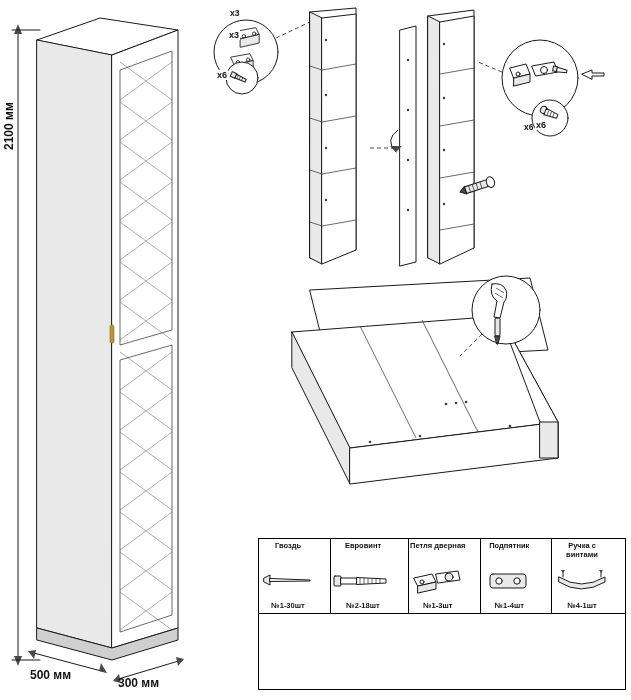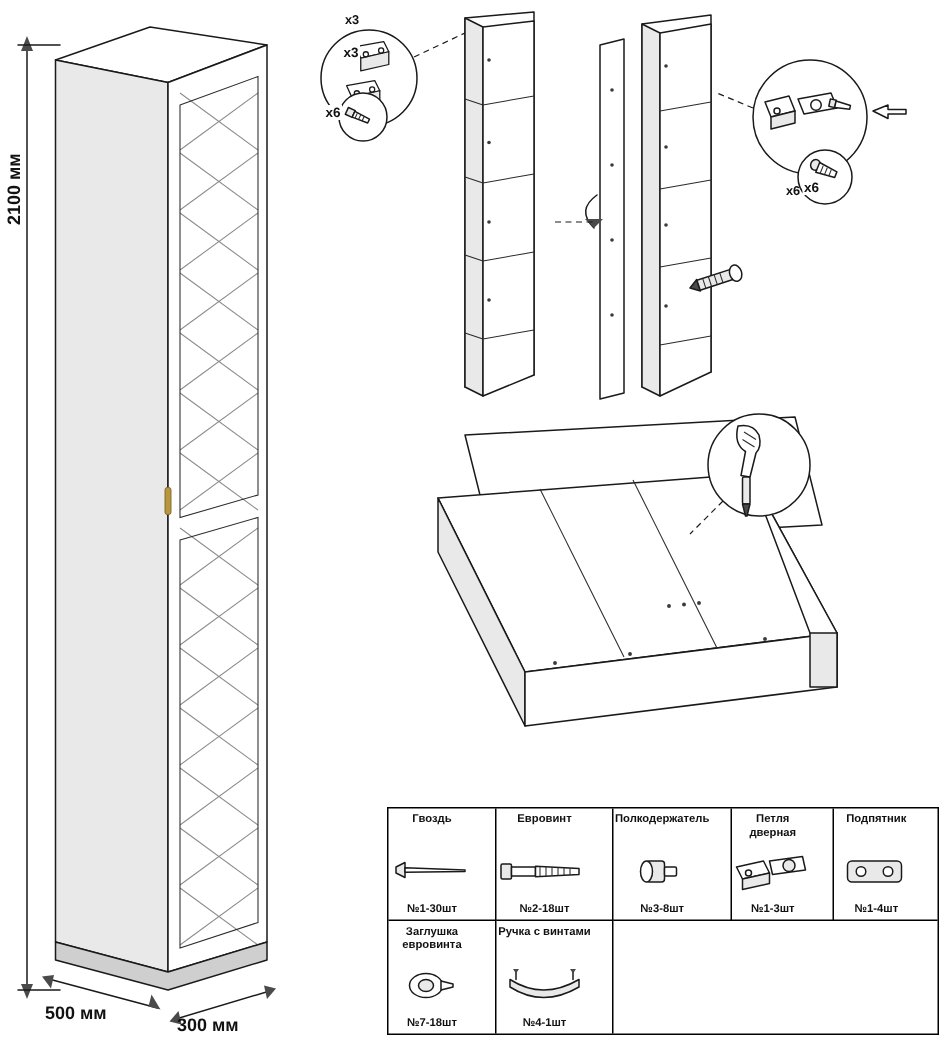--- a/index.html
+++ b/index.html
@@ -328,31 +328,20 @@
             <line x1="36" y1="8.2" x2="36" y2="13.8"></line>
               <line x1="40" y1="8.4" x2="40" y2="13.6"></line>
             <line x1="44" y1="8.6" x2="44" y2="13.4"></line>
               <line x1="48" y1="8.8" x2="48" y2="13.2"></line>
           </g>
         </svg>
       </div>
       <div class="code">№2-18шт</div>
     </div>
 
-    <div class="cell">
-      <div class="title">Полкодержатель</div>
-      <div class="art">
-        <svg width="40" height="24">
-          <rect class="s fillg" x="10" y="5" width="12" height="14" rx="2"></rect>
-          <ellipse class="s fillw" cx="10" cy="12" rx="4" ry="7"></ellipse>
-          <rect class="s fillw" x="22" y="9" width="8" height="6" rx="1"></rect>
-        </svg>
-      </div>
-      <div class="code">№3-8шт</div>
-    </div>
 
     <div class="cell">
       <div class="title">Петля дверная</div>
       <div class="art">
         <svg width="52" height="26">
           <polygon class="s fillw" points="2,10 20,6 24,14 6,18"></polygon>
           <polygon class="s fillg" points="6,18 24,14 24,21 6,25"></polygon>
           <circle class="s" cx="10" cy="14" r="2"></circle>
           <polygon class="s fillw" points="24,6 46,3 48,12 26,15"></polygon>
           <circle class="s fillg" cx="37" cy="9" r="4"></circle>
@@ -367,31 +356,20 @@
       <div class="art">
         <svg width="46" height="22">
           <rect class="s fillg" x="4" y="4" width="36" height="14" rx="3"></rect>
           <circle class="s fillw" cx="13" cy="11" r="3.2"></circle>
           <circle class="s fillw" cx="31" cy="11" r="3.2"></circle>
         </svg>
       </div>
       <div class="code">№1-4шт</div>
     </div>
 
-    <div class="cell">
-      <div class="title">Заглушка еврoвинта</div>
-      <div class="art">
-        <svg width="40" height="22">
-          <ellipse class="s fillw" cx="16" cy="11" rx="11" ry="8"></ellipse>
-          <ellipse class="s fillg" cx="16" cy="11" rx="5" ry="4"></ellipse>
-          <polygon class="s fillw" points="26,8 34,10 34,12 26,14"></polygon>
-        </svg>
-      </div>
-      <div class="code">№7-18шт</div>
-    </div>
 
     <div class="cell">
       <div class="title">Ручка с винтами</div>
       <div class="art">
         <svg width="58" height="24">
           <path class="s fillg" d="M6,8 q22,14 46,0 l0,5 q-24,14 -46,0z"></path>
           <line class="s" x1="10" y1="2" x2="10" y2="8"></line>
           <line class="s" x1="48" y1="2" x2="48" y2="8"></line>
           <polygon class="fillk" points="8,1 12,1 10,4"></polygon>
           <polygon class="fillk" points="46,1 50,1 48,4"></polygon>

